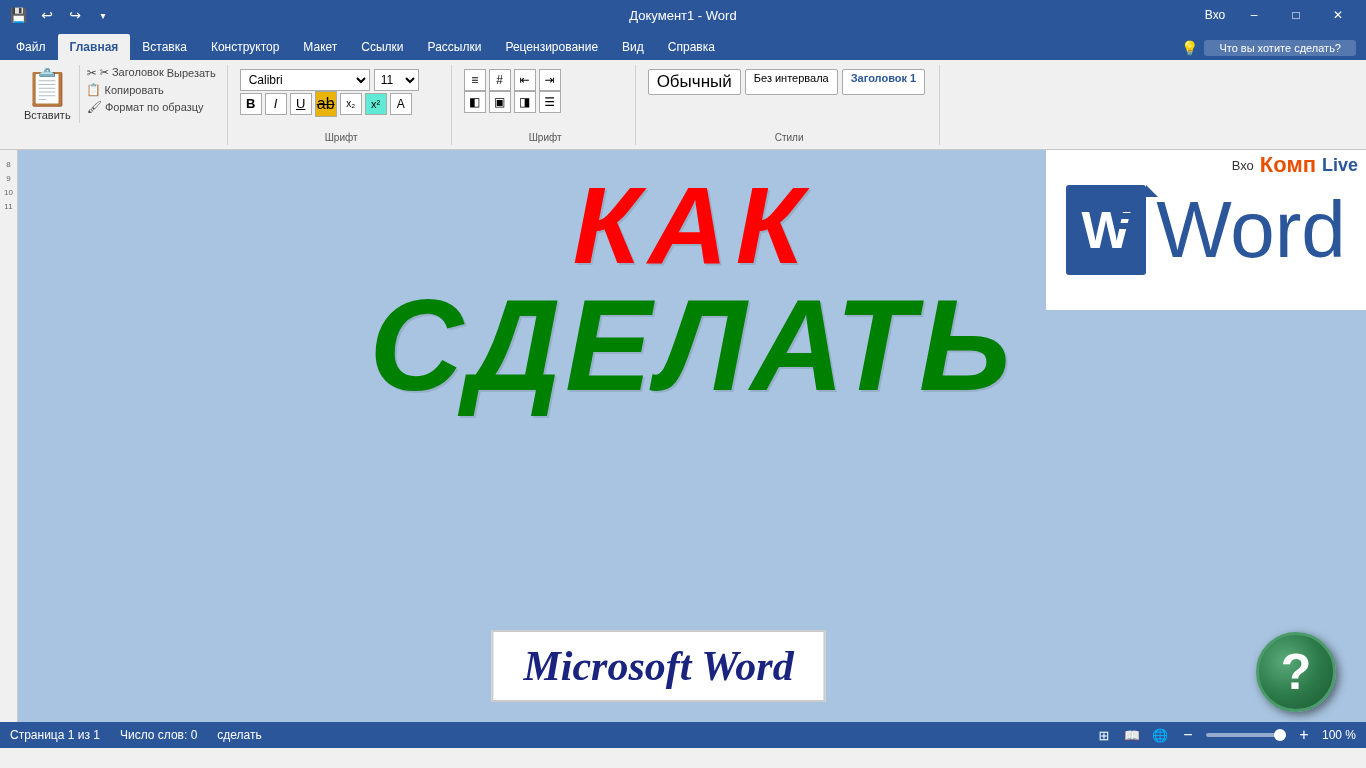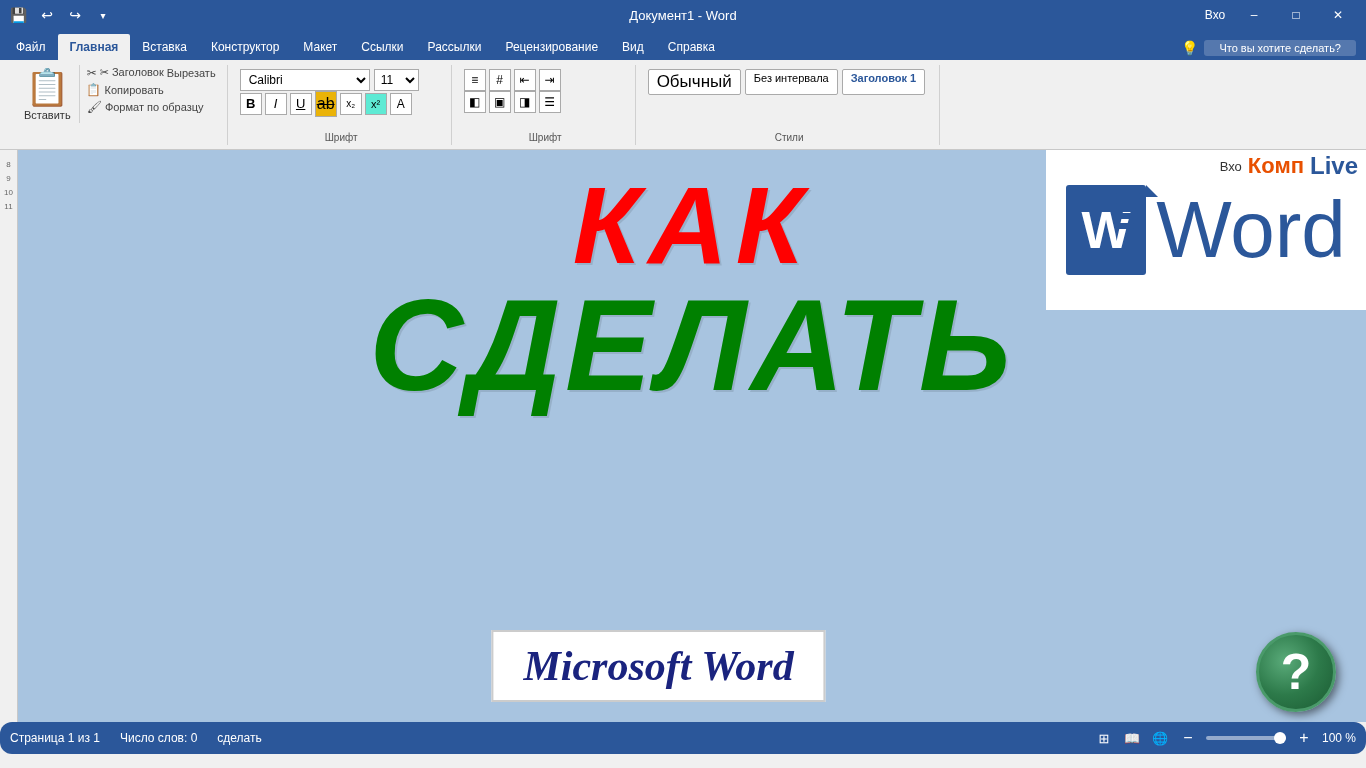--- a/index.html
+++ b/index.html
@@ -339,29 +339,28 @@
       margin-left: 4px;
     }
     .word-line {
       height: 6px;
       background: #2b579a;
       border-radius: 1px;
     }
 
     
     #status-bar {
-      height: 32px;
+      height: 26px;
       background: #2b579a;
       display: flex;
       align-items: center;
       justify-content: space-between;
       padding: 0 10px;
       color: white;
       font-size: 12px;
-      border-radius: 12px;
     }
     #status-left {
       display: flex;
       align-items: center;
       gap: 20px;
     }
     #status-right {
       display: flex;
       align-items: center;
       gap: 8px;
@@ -530,21 +529,21 @@
             <div class="word-line" style="width:22px;"></div>
             <div class="word-line" style="width:18px;"></div>
           </div>
         </div>
         <div id="word-text-big">Word</div>
       </div>
 
       <div id="komplive-logo" style="position:absolute; top:0; right:0; background:white; padding:2px 8px; display:flex; align-items:center;">
         <span style="font-size:13px; color:#333;">Вхо</span>
         <span style="font-size:22px; font-weight:bold; color:#e85000;">Комп</span>
-          <span style="font-size:24px; font-weight:bold; color:#2b579a;">Live</span>
+          <span style="font-size:18px; font-weight:bold; color:#2b579a;">Live</span>
       </div>
     </div>
 
     <div id="ms-word-box">Microsoft Word</div>
 
     <div id="question-circle">?</div>
   </div>
 </div>
 
 <div id="status-bar">

